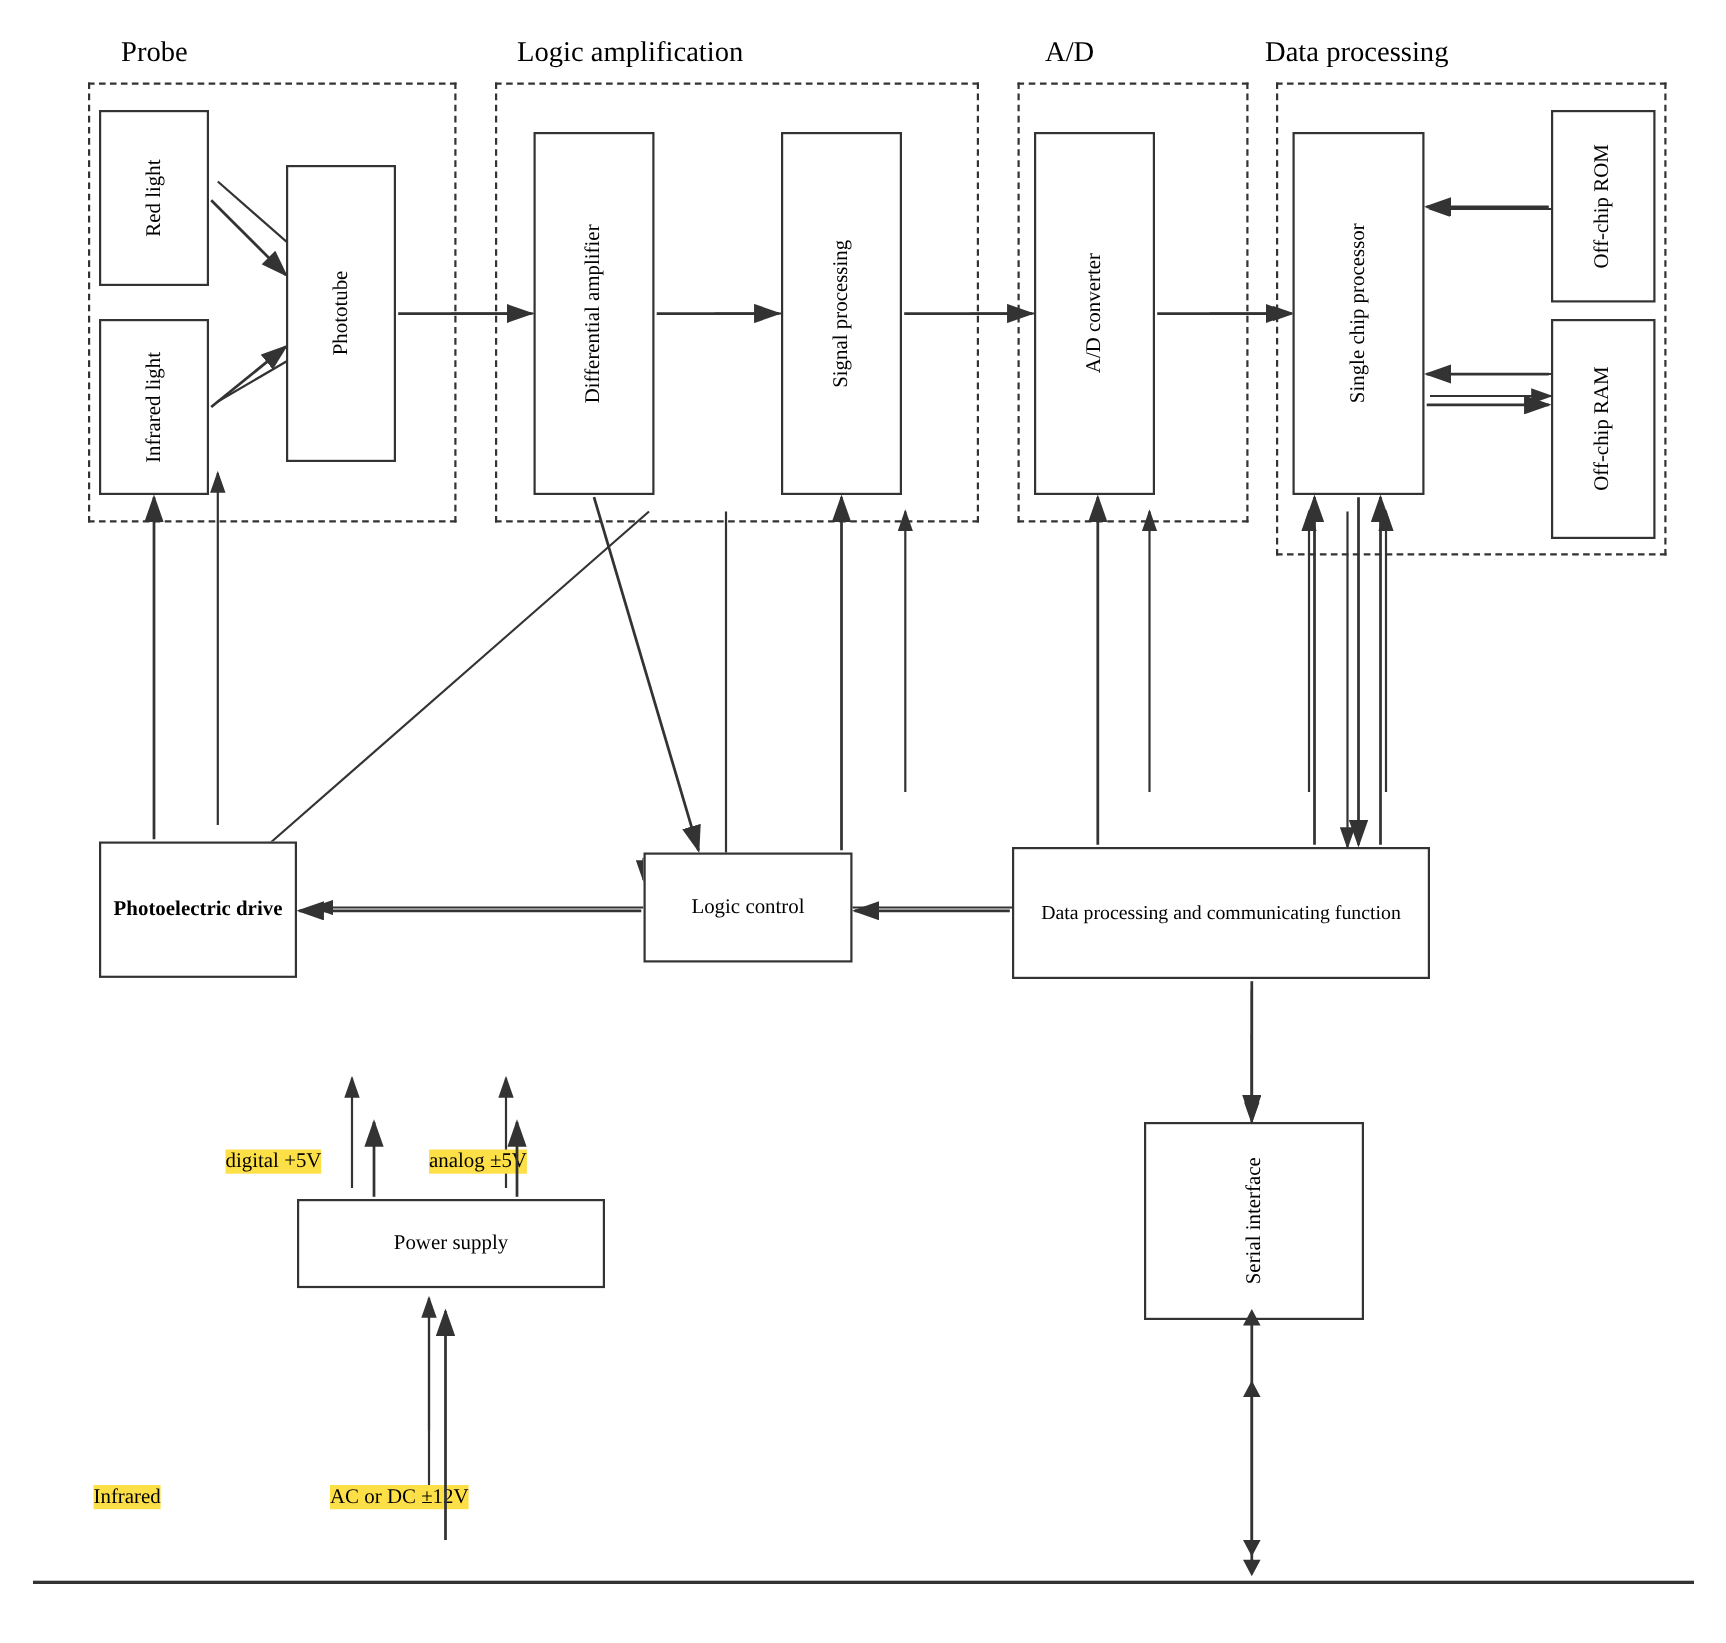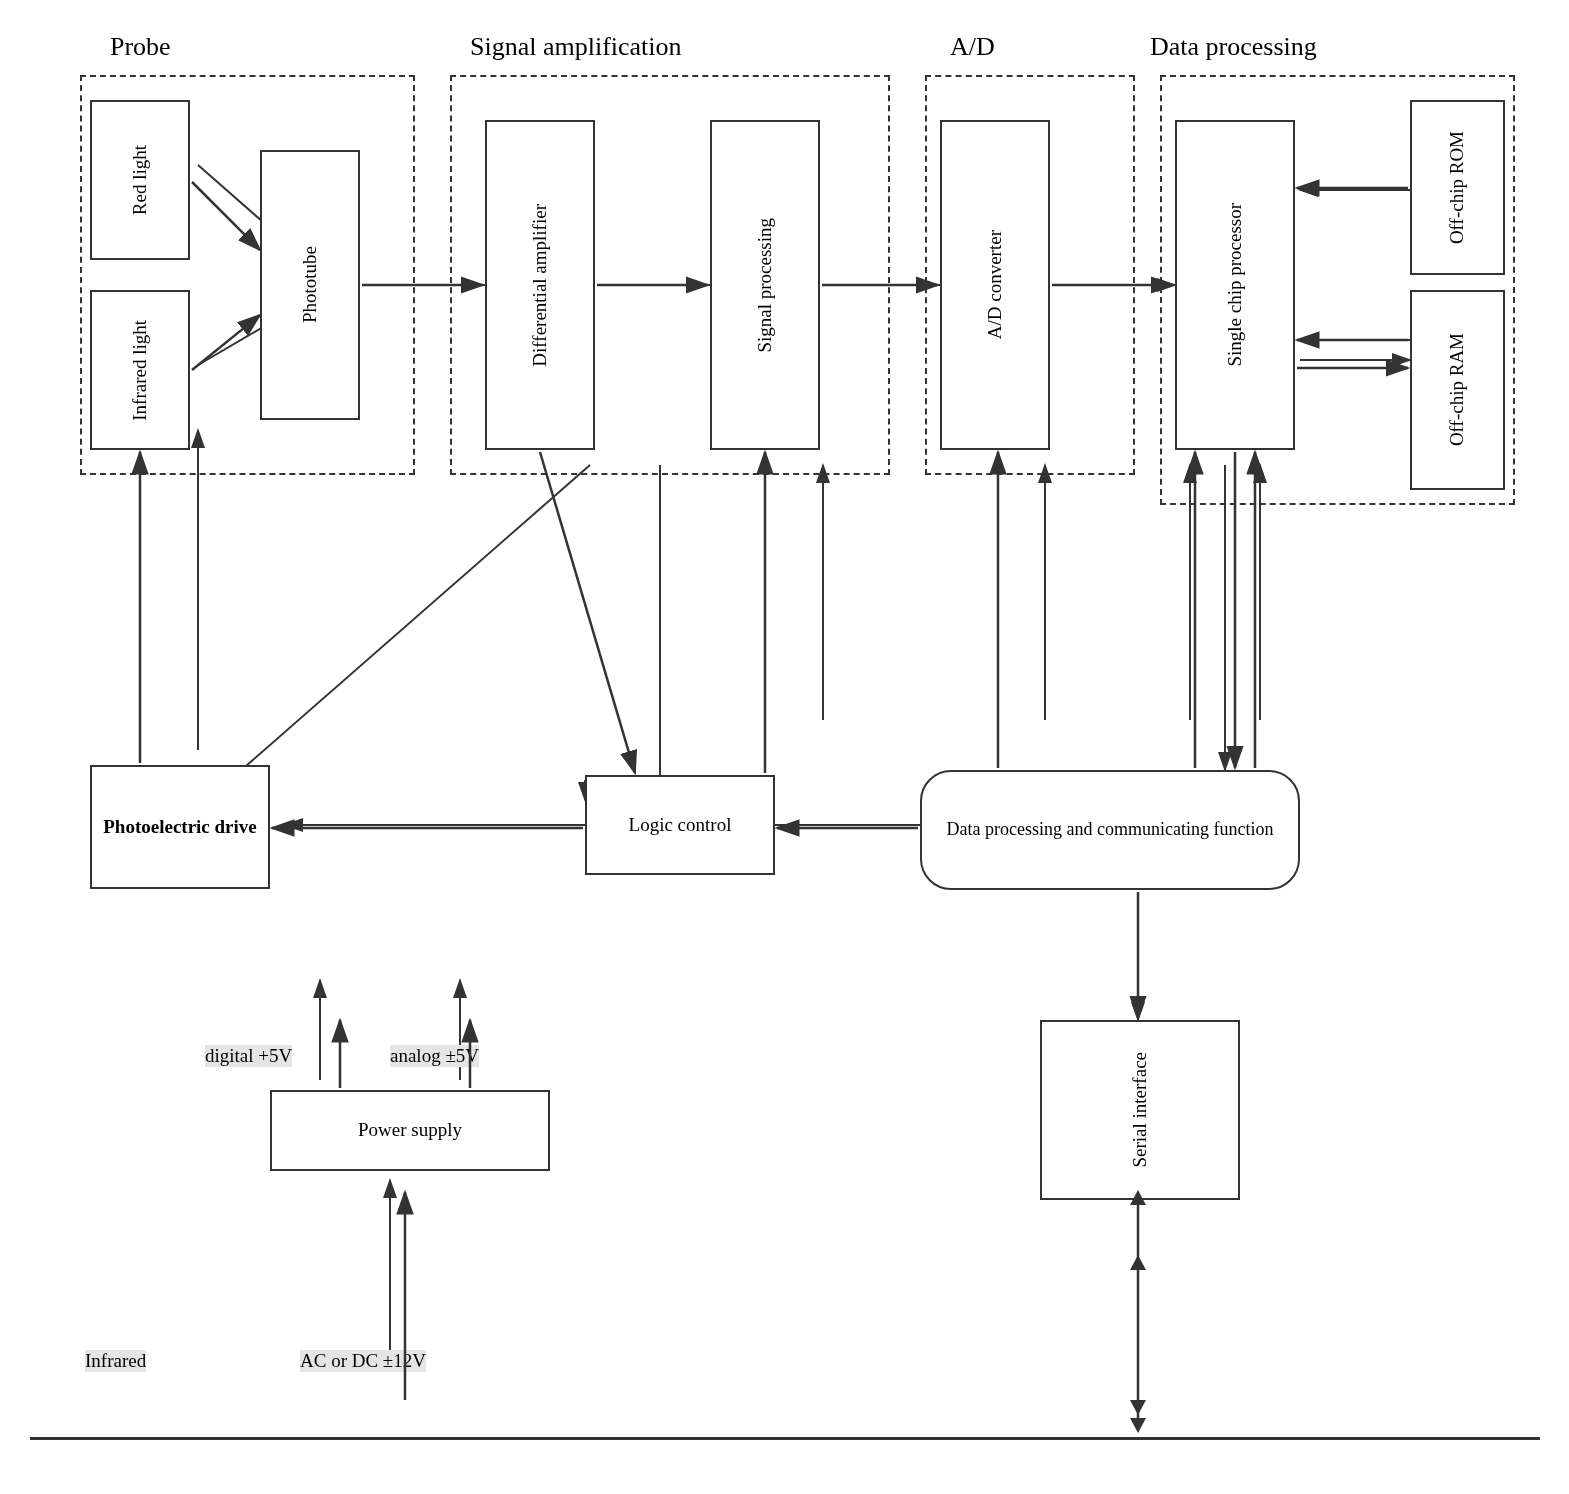--- a/index.html
+++ b/index.html
@@ -66,21 +66,21 @@
       left: 0;
       width: 100%;
       height: 100%;
       pointer-events: none;
     }
 
     
     .text-label {
       position: absolute;
       font-size: 19px;
-      background: #e5e5e5;
+      background: #fde047;
     }
 
     
     .bottom-line {
       position: absolute;
       bottom: 30px;
       left: 0;
       right: 0;
       height: 3px;
       background: #333;
@@ -156,21 +156,21 @@
 
     <line x1="1108" y1="880" x2="1108" y2="1000" stroke="#333" stroke-width="2" marker-end="url(#arrowhead)"></line>
 
     <line x1="1108" y1="1250" x2="1108" y2="1380" stroke="#333" stroke-width="2"></line>
     <polygon points="1100,1250 1116,1250 1108,1235" fill="#333"></polygon>
     <polygon points="1100,1380 1116,1380 1108,1395" fill="#333"></polygon>
 
   </svg>
 
   <div class="section-label" style="left: 80px; top: 12px;">Probe</div>
-  <div class="section-label" style="left: 440px; top: 12px;">Signal amplification</div>
+  <div class="section-label" style="left: 440px; top: 12px;">Logic amplification</div>
   <div class="section-label" style="left: 920px; top: 12px;">A/D</div>
   <div class="section-label" style="left: 1120px; top: 12px;">Data processing</div>
 
   <div class="dashed-box" style="left: 50px; top: 55px; width: 335px; height: 400px;"></div>
 
   <div class="dashed-box" style="left: 420px; top: 55px; width: 440px; height: 400px;"></div>
 
   <div class="dashed-box" style="left: 895px; top: 55px; width: 210px; height: 400px;"></div>
 
   <div class="dashed-box" style="left: 1130px; top: 55px; width: 355px; height: 430px;"></div>
@@ -212,21 +212,21 @@
   </div>
 
   <div class="component-box" style="left: 60px; top: 745px; width: 180px; height: 124px; font-weight: bold;">
     <span class="horizontal">Photoelectric drive</span>
   </div>
 
   <div class="component-box" style="left: 555px; top: 755px; width: 190px; height: 100px;">
     <span class="horizontal">Logic control</span>
   </div>
 
-  <div class="component-box" style="left: 890px; top: 750px; width: 380px; height: 120px; border-radius: 31px;">
+  <div class="component-box" style="left: 890px; top: 750px; width: 380px; height: 120px;">
     <span class="horizontal" style="font-size:18px;">Data processing and communicating function</span>
   </div>
 
   <div class="component-box" style="left: 1010px; top: 1000px; width: 200px; height: 180px;">
     <span>Serial interface</span>
   </div>
 
   <div class="component-box" style="left: 240px; top: 1070px; width: 280px; height: 81px;">
     <span class="horizontal">Power supply</span>
   </div>

